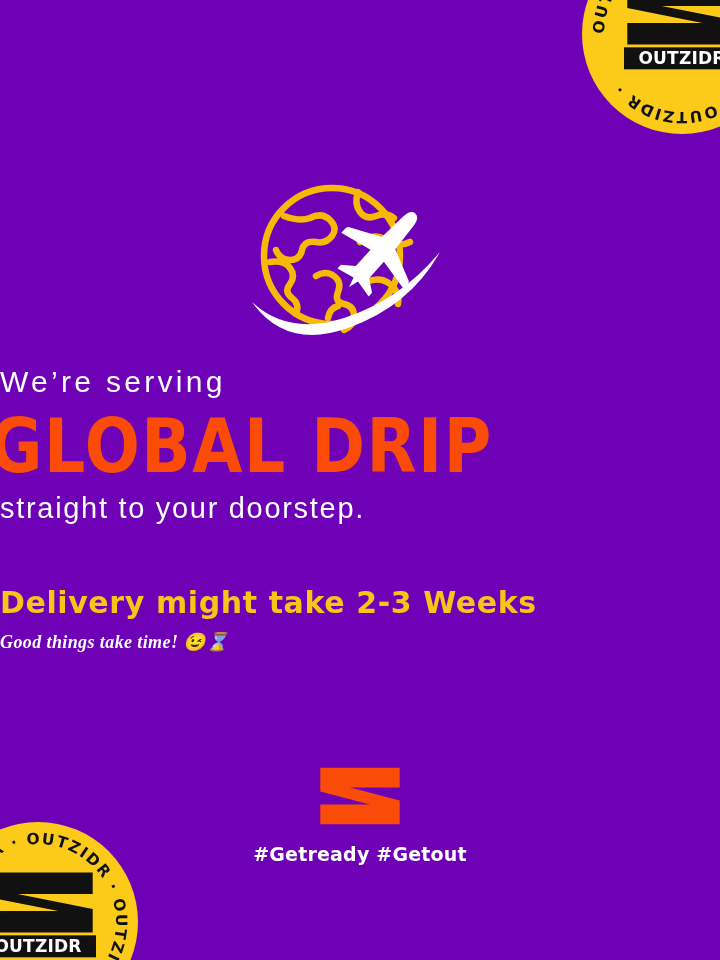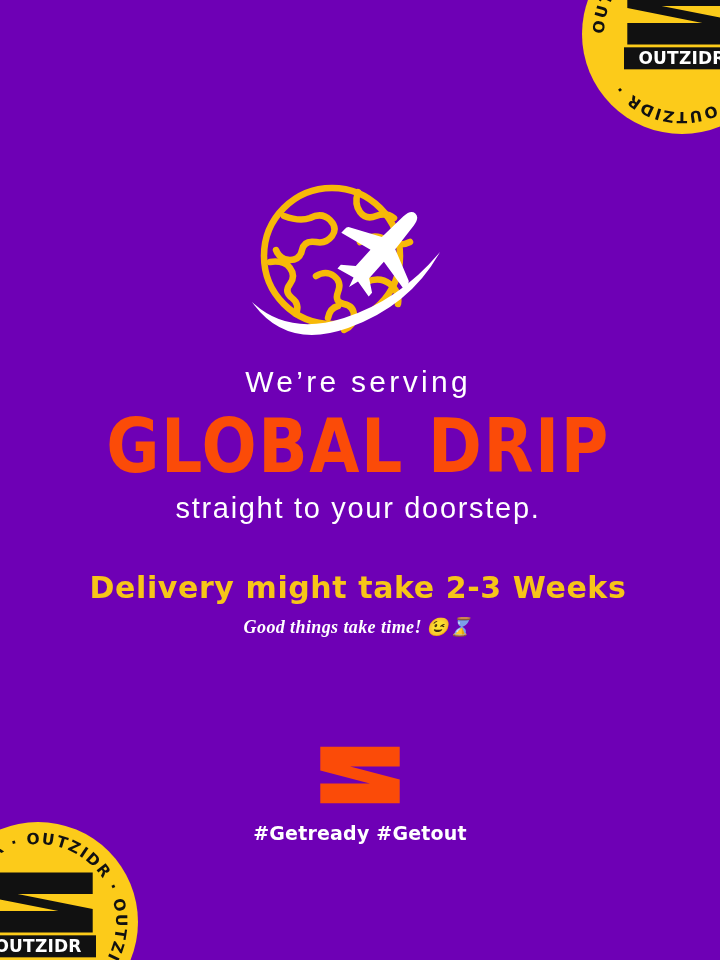--- a/index.html
+++ b/index.html
@@ -71,21 +71,21 @@
     top:178px;
     display:flex; justify-content:center;
   }
   .hero svg{ display:block; }
 
   
   .copy{
     position:absolute;
     left:0; right:4px;
     top:366px;
-    text-align:center;
+    text-align:left;
   }
   .kicker{
     color:#FFFFFF;
     font-size:30px;
     font-weight:300;
     letter-spacing:3.3px;
     font-family:"Liberation Sans", sans-serif;
     line-height:1.05;
   }
   .headline{
@@ -101,42 +101,42 @@
   }
   .subline{
     margin-top:20px;
     color:#FFFFFF;
     font-size:29px;
     font-weight:300;
     letter-spacing:1.7px;
     font-family:"Liberation Sans", sans-serif;
   }
   .delivery{
-    margin-top:45px;
+    margin-top:60px;
     color:#F7C518;
     font-size:30px;
     font-weight:bold;
     letter-spacing:0.6px;
     font-family:"DejaVu Sans", sans-serif;
   }
   .tagline{
     margin-top:11px;
     color:#FFFFFF;
     font-size:18px;
     font-weight:bold;
     font-style:italic;
     letter-spacing:0.4px;
     font-family:Liberation Serif, serif;
   }
 
   
   .footer{
     position:absolute;
     left:0; right:0;
-    top:744px;
+    top:765px;
     text-align:center;
   }
   .logo-z{
     display:block;
     margin:0 auto;
     width:84px; height:62px;
   }
   .hashtags{
     margin-top:16px;
     color:#FFFFFF;

